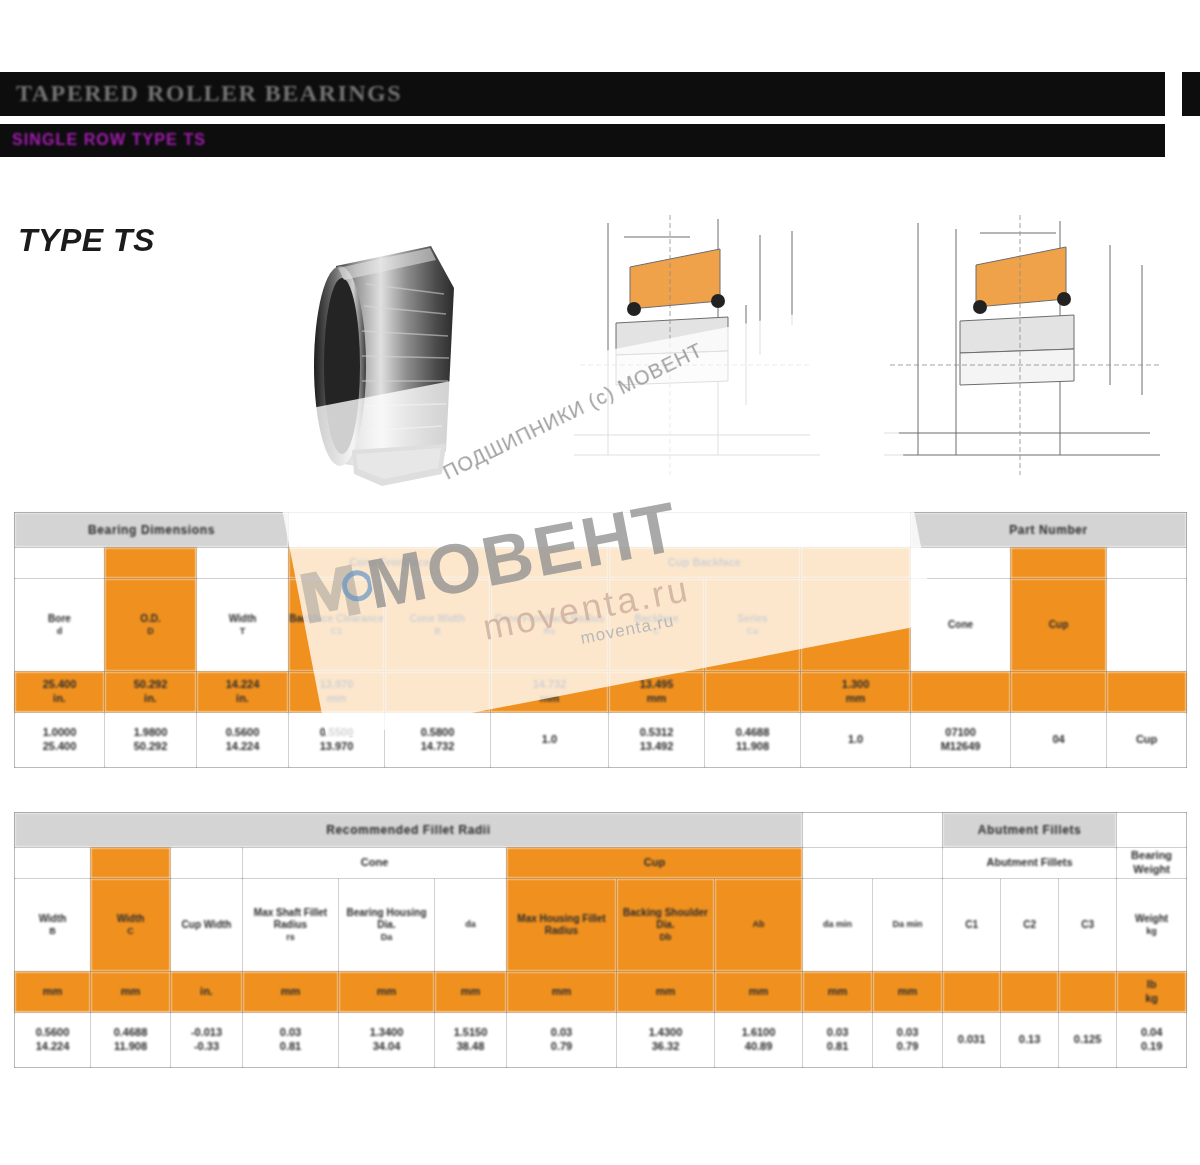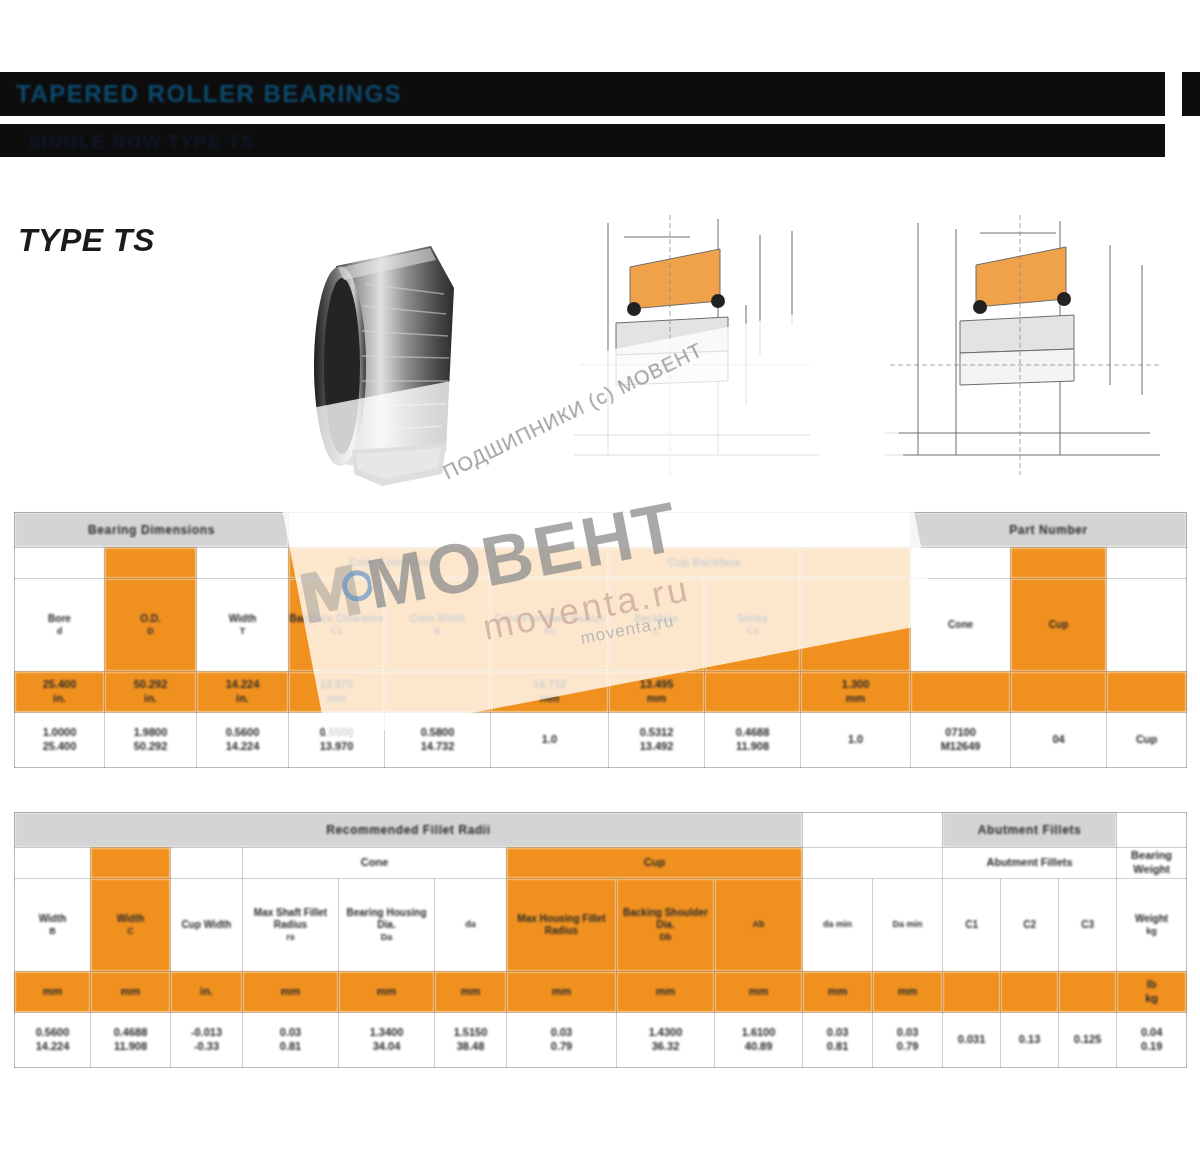--- a/index.html
+++ b/index.html
@@ -43,33 +43,34 @@
     left: 1182px;
     top: 72px;
     width: 18px;
     height: 44px;
     background: #0d0d0d;
   }
   .hdr-title {
     position: absolute;
     left: 16px;
     top: 80px;
-    color: #0c4a6e;
+    color: #737373;
     font-size: 24px;
     font-weight: bold;
     letter-spacing: 1.5px;
     filter: blur(0.9px);
     white-space: nowrap;
+    font-family: Liberation Serif, serif;
   }
   .hdr-sub {
     position: absolute;
-    left: 28px;
+    left: 12px;
     top: 131px;
-    color: #0f172a;
-    font-size: 19px;
+    color: #a21caf;
+    font-size: 16px;
     font-weight: bold;
     letter-spacing: 1.1px;
     filter: blur(0.9px);
     white-space: nowrap;
   }
 
   
   .type-label {
     position: absolute;
     left: 18px;

